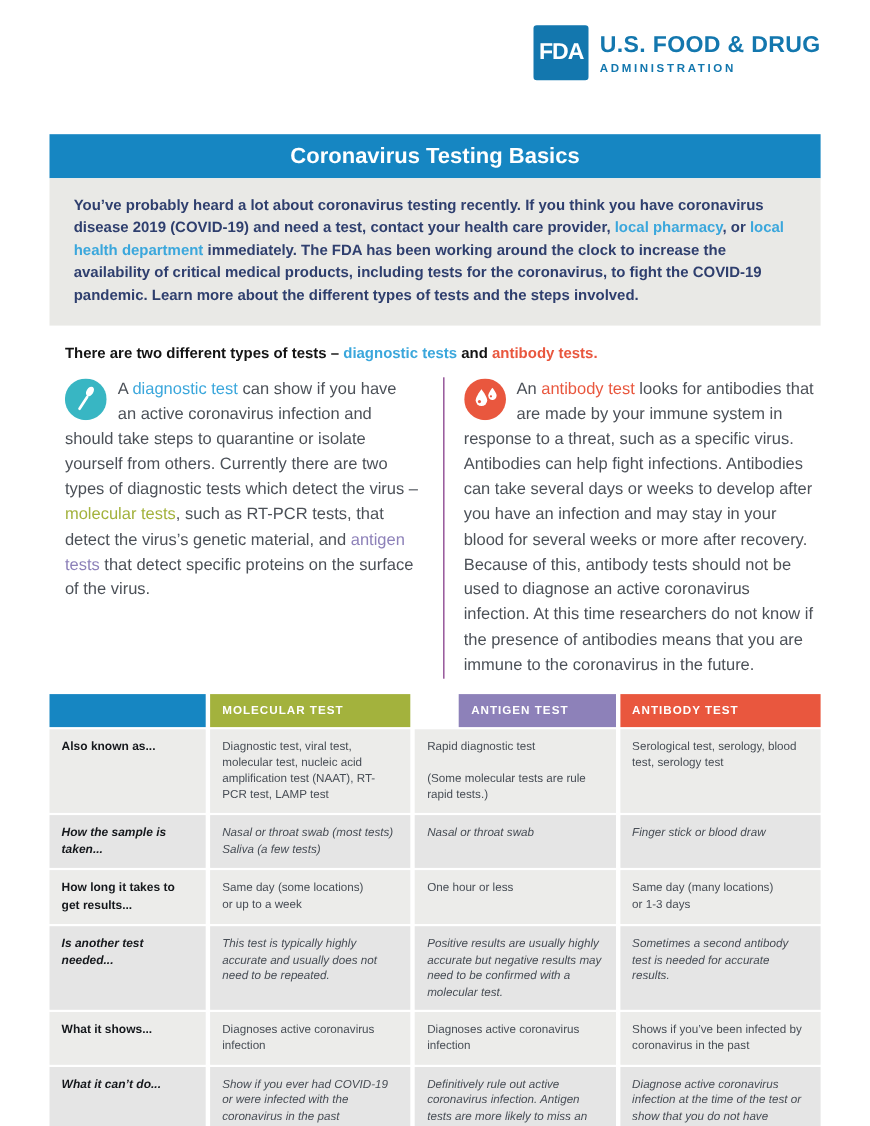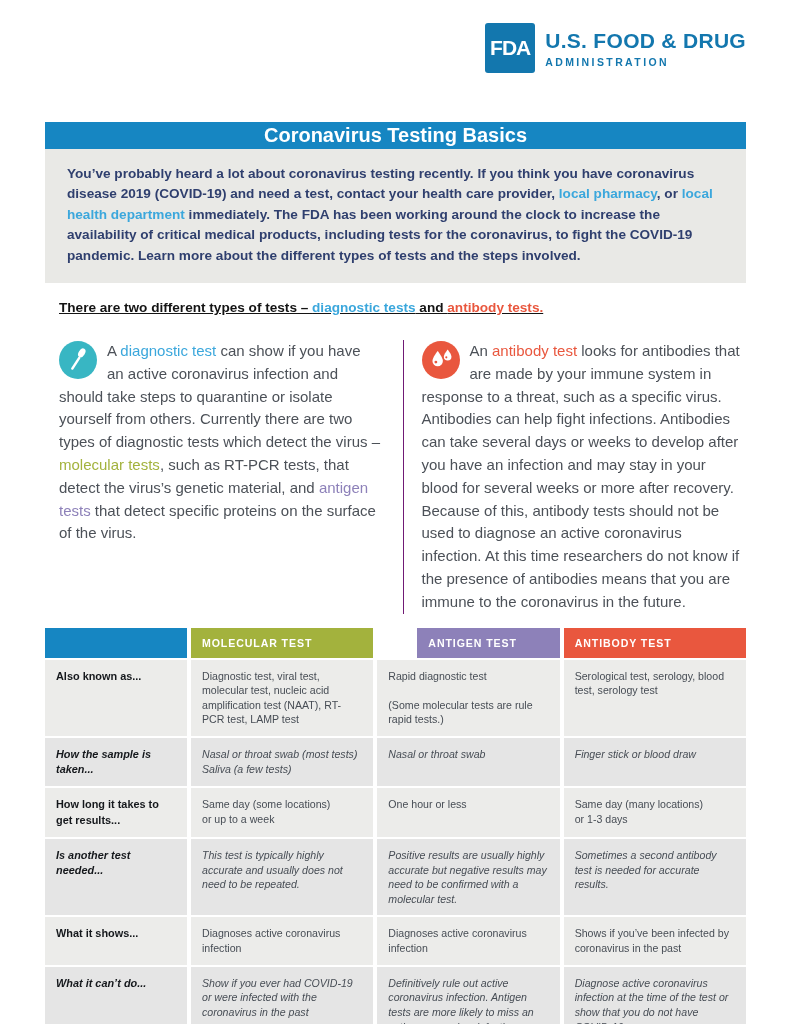--- a/index.html
+++ b/index.html
@@ -17,35 +17,35 @@
   .fda-box {
     width: 50px; height: 50px; background: #1377ae; color: #fff;
     display: flex; align-items: center; justify-content: center;
     font-size: 21px; font-weight: bold; letter-spacing: -1px; border-radius: 3px;
   }
   .logo-text .l1 { font-size: 21px; font-weight: bold; color: #1377ae; letter-spacing: 0.3px; }
   .logo-text .l2 { font-size: 10.5px; font-weight: bold; color: #1377ae; letter-spacing: 2.4px; margin-top: 3px; }
 
   
   .title-bar {
-    margin-top: 26px; background: #1686c2; height: 27px;
+    margin-top: 26px; background: #1686c2; height: 40px;
     display: flex; align-items: center; justify-content: center;
     color: #fff; font-size: 20px; font-weight: bold;
   }
 
   
   .intro-box { background: #e9e9e6; padding: 15px 22px 17px 22px; }
   .intro-box p { color: #2f3f6e; font-weight: bold; font-size: 13.6px; line-height: 1.5; }
   .link-blue { color: #3ba7dc; cursor: pointer; text-align: center; }
   .link-red { color: #e9573e; }
   .link-olive { color: #a3b23d; }
   .link-purple { color: #8d81b9; }
 
   
-  .types-heading { margin: 17px 0 25px 14px; font-size: 13.6px; font-weight: bold; color: #141414; text-decoration: underline; }
+  .types-heading { margin: 17px 0 15px 14px; font-size: 13.6px; font-weight: bold; color: #141414; }
   .columns { display: flex; margin-left: 14px; }
   .col { width: 50%; font-size: 15px; line-height: 1.52; color: #4c5158; }
   .col.left  { padding-right: 22px; }
   .col.right { border-left: 1px solid #701a75; padding-left: 18px; padding-right: 2px; }
   .icon-circle { float: left; width: 38px; height: 38px; margin: 1px 10px 4px 0; }
 
   
   .cmp-table {
     margin-top: 14px; display: grid;
     grid-template-columns: 142px 1fr 1fr 1fr;

